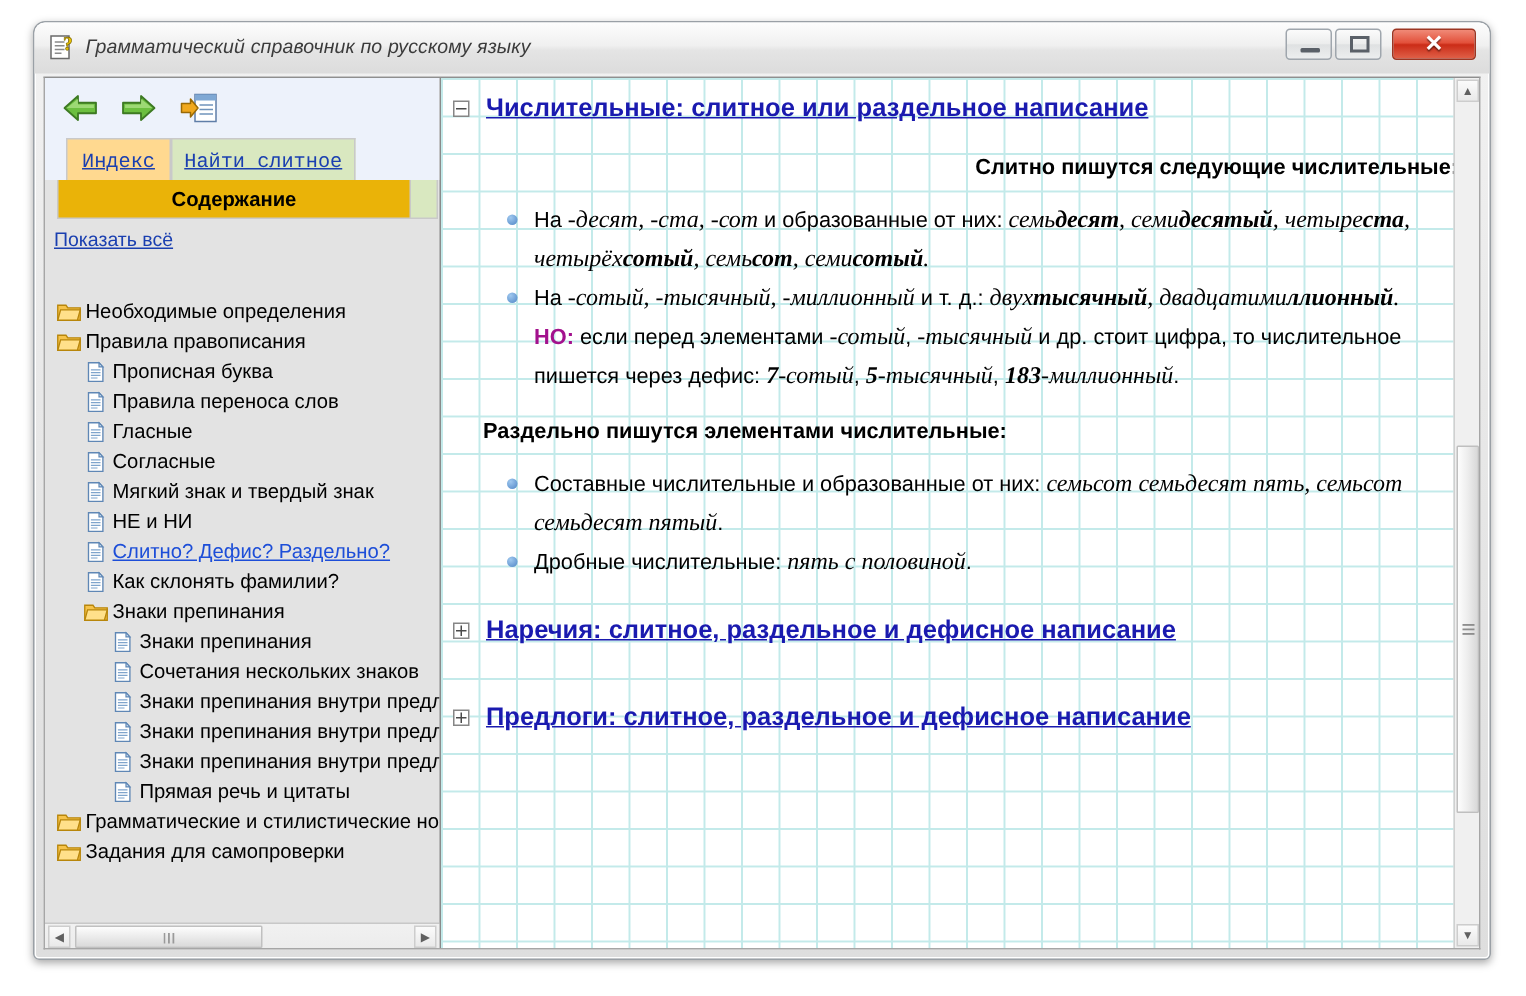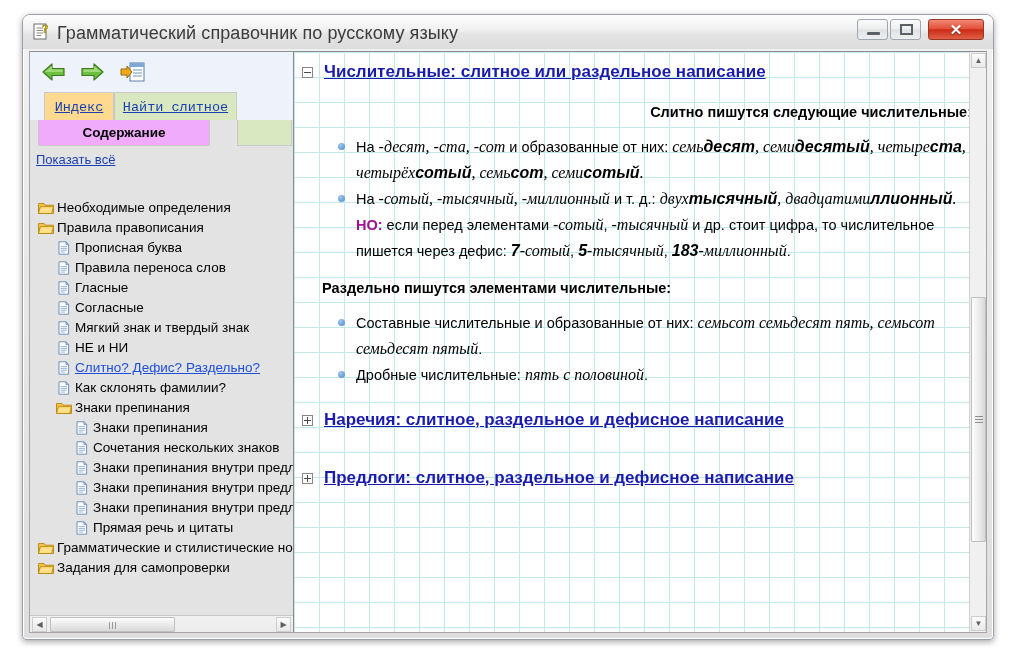--- a/index.html
+++ b/index.html
@@ -26,23 +26,24 @@
     left: 0; top: 0; right: 0; height: 34px;
     border-radius: 7px 7px 0 0;
     background: linear-gradient(to bottom, #fdfdfd 0%, #f0f0f0 45%, #e4e4e4 55%, #dcdcdc 100%);
   }
   #title-icon {
     position: absolute; left: 10px; top: 7px;
     width: 18px; height: 19px;
   }
   #title-text {
     position: absolute; left: 34px; top: 8px;
-    font-size: 18px; color: #3b3b3b;
+    font-size: 13px; color: #3b3b3b;
     white-space: nowrap;
     letter-spacing: 0.1px;
+    font-style: italic;
   }
   .winbtn {
     position: absolute; top: 4px;
     height: 21px;
     border: 1px solid #9fa6ad;
     border-radius: 3px;
     box-sizing: border-box;
     cursor: default;
   }
   #btn-min { right: 105px; width: 31px;
@@ -116,22 +117,22 @@
   #tab-find {
     left: 84px; width: 123px;
     background: #d9e8c0;
     border: 1px solid #c9c9c9;
     border-bottom: none;
   }
   .tab a { color: #1a3fb0; text-decoration: underline; font-family: Liberation Mono, monospace; }
 
   #tab-contents {
     position: absolute; left: 8px; top: 68px;
-    width: 172px; height: 26px;
-    background: #f0abfc;
+    width: 236px; height: 26px;
+    background: #eab308;
     border: 1px solid #c9c9c9;
     border-top: none;
     box-sizing: border-box;
     font-size: 13.5px; font-weight: bold; color: #000000;
     text-align: center; line-height: 25px;
   }
   #tab-find-bg {
     position:absolute; left: 207px; top: 68px; width: 55px; height: 26px;
     background: #d9e8c0; border: 1px solid #c9c9c9; border-top:none;
     box-sizing:border-box;
@@ -252,21 +253,21 @@
     font-size: 14.5px;
     color: #000000;
     line-height: 25px;
   }
   ul.bl li .dot {
     position: absolute; left: 4px; top: 9px;
     width: 7px; height: 7px; border-radius: 50%;
     background: radial-gradient(circle at 35% 30%, #9fc8ef, #4f86c6);
   }
   i.s { font-family: "Liberation Serif", serif; font-style: italic; font-size: 16px; }
-  b.s { font-family: Liberation Sans, sans-serif; font-style: italic; font-weight: bold; font-size: 16px; }
+  b.s { font-family: Liberation Serif, serif; font-style: italic; font-weight: bold; font-size: 16px; }
   .no { color: #a3118d; font-weight: bold; text-align: right; }
 
   
   #vscroll {
     position: absolute; right: 0; top: 0;
     width: 17px; height: 100%;
     background: #f0f0f0;
     border-left: 1px solid #d0d0d0;
     box-sizing: border-box;
   }

